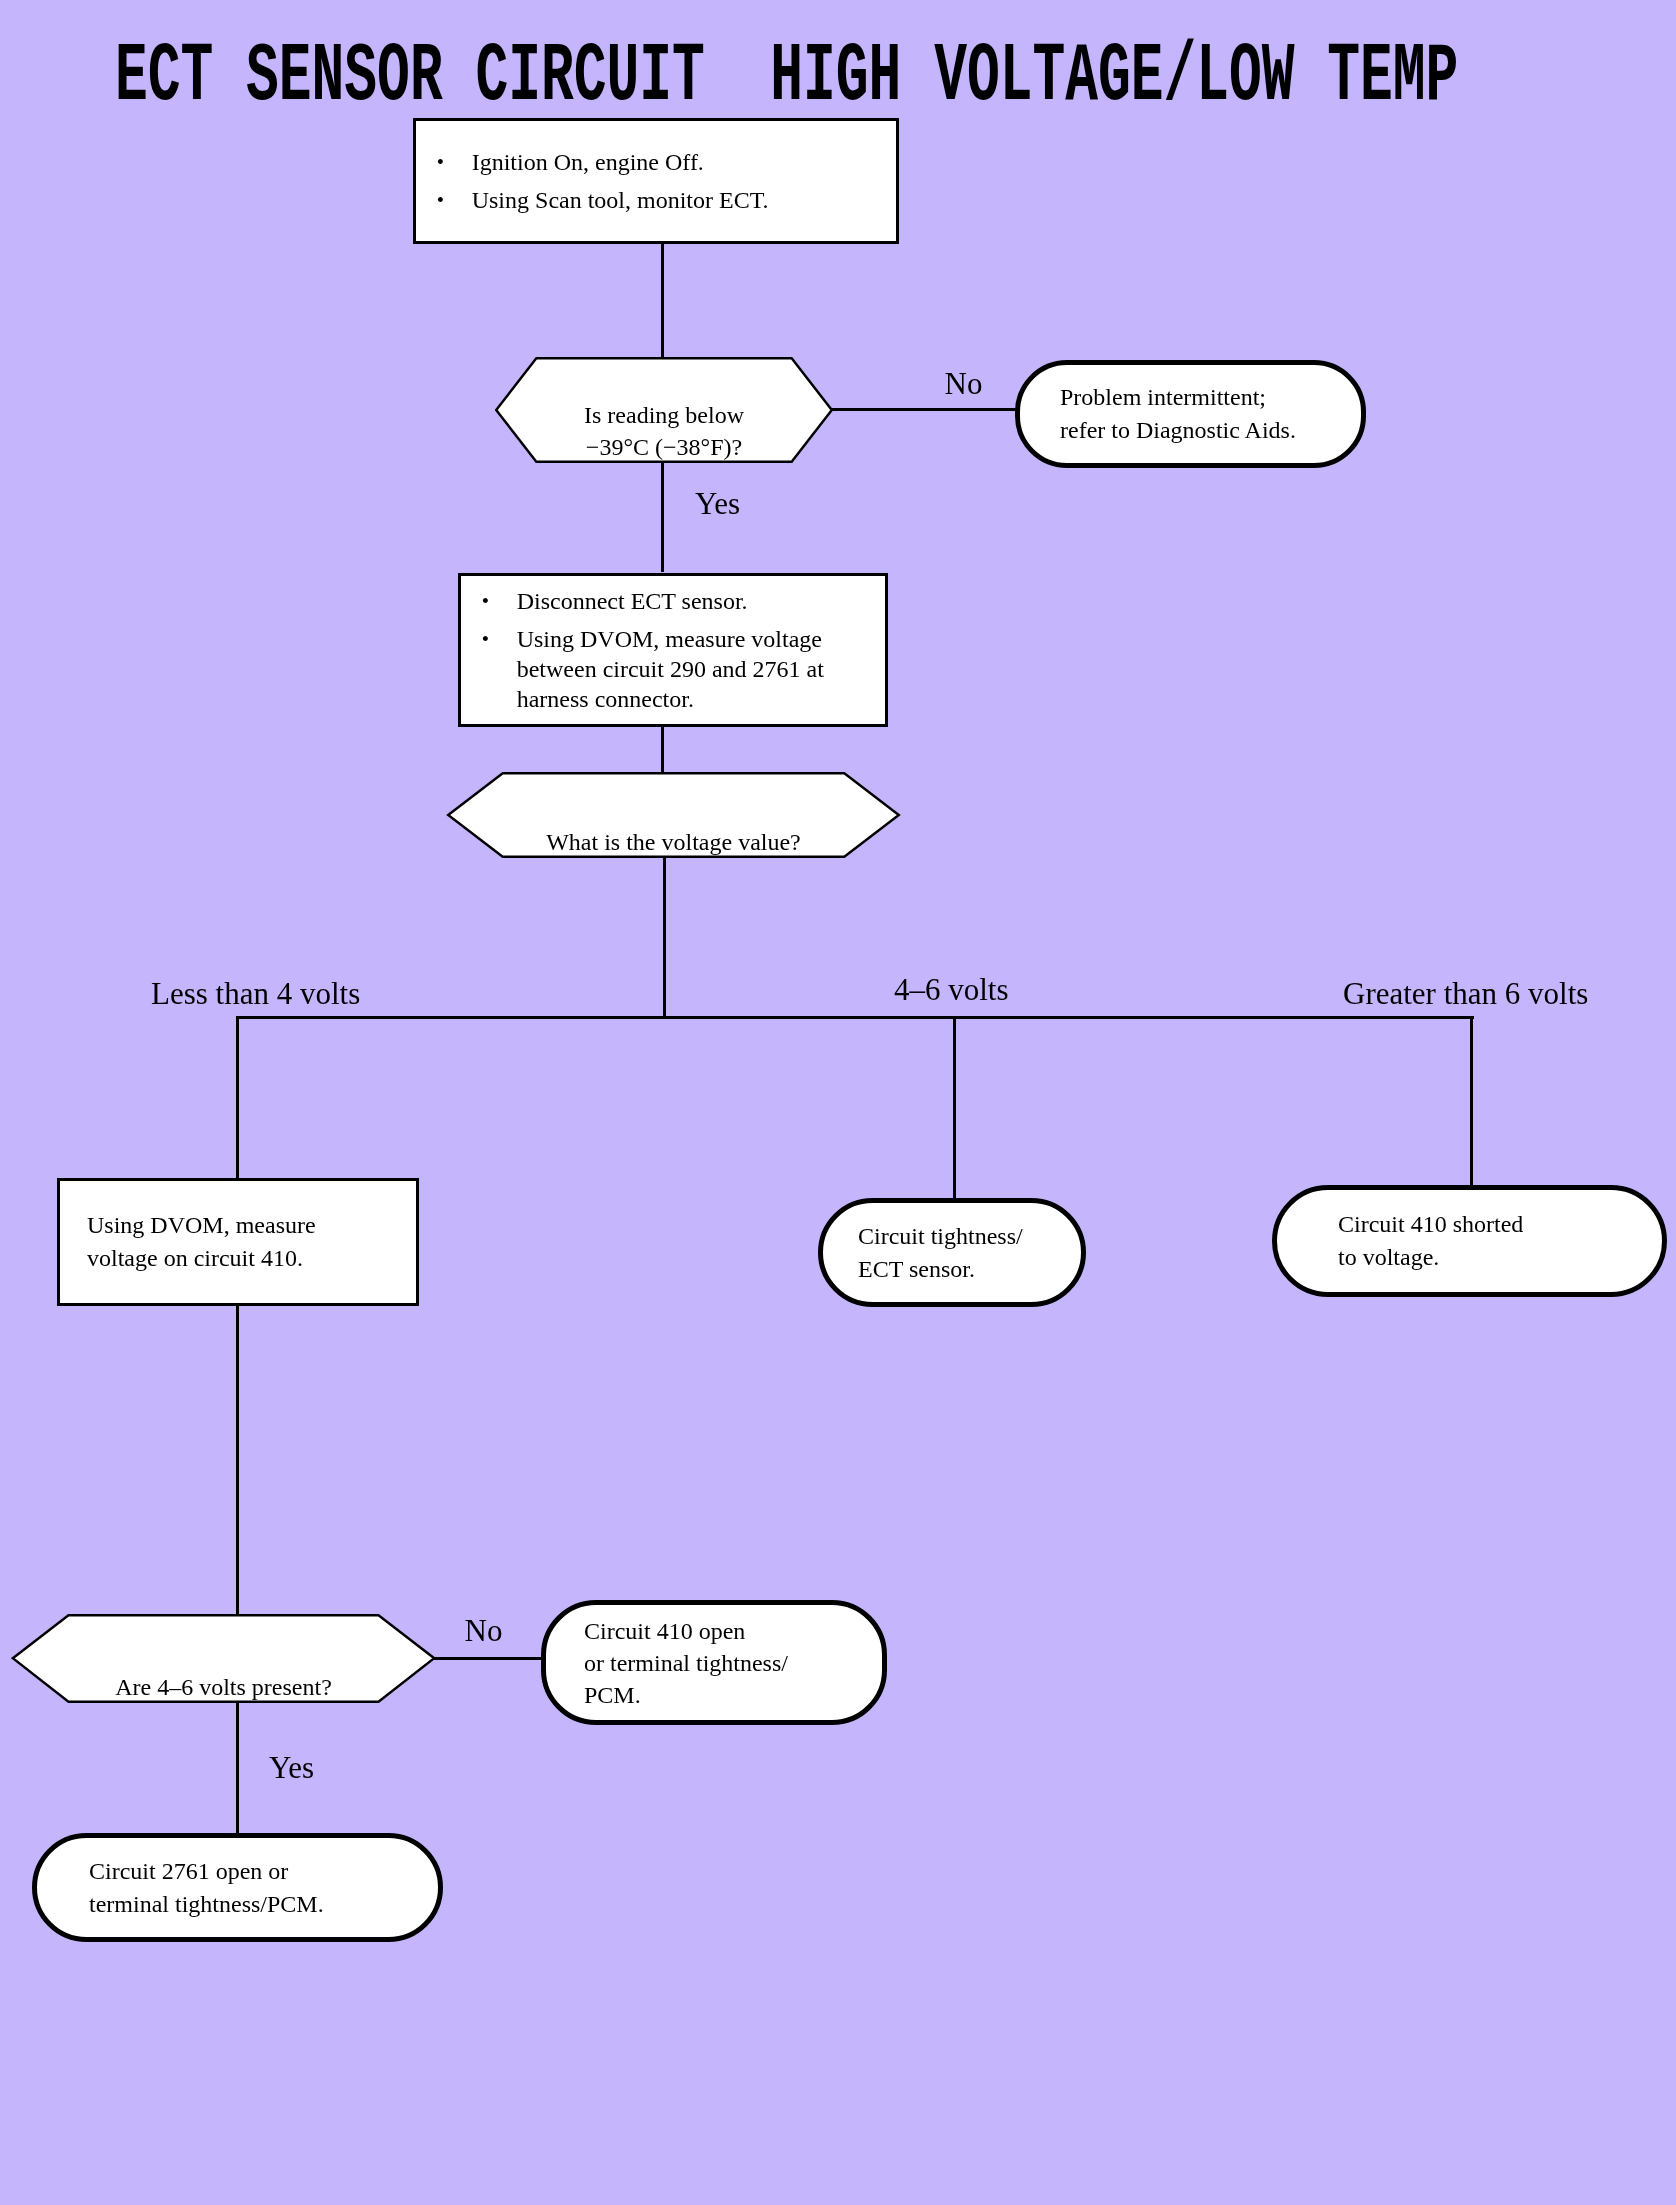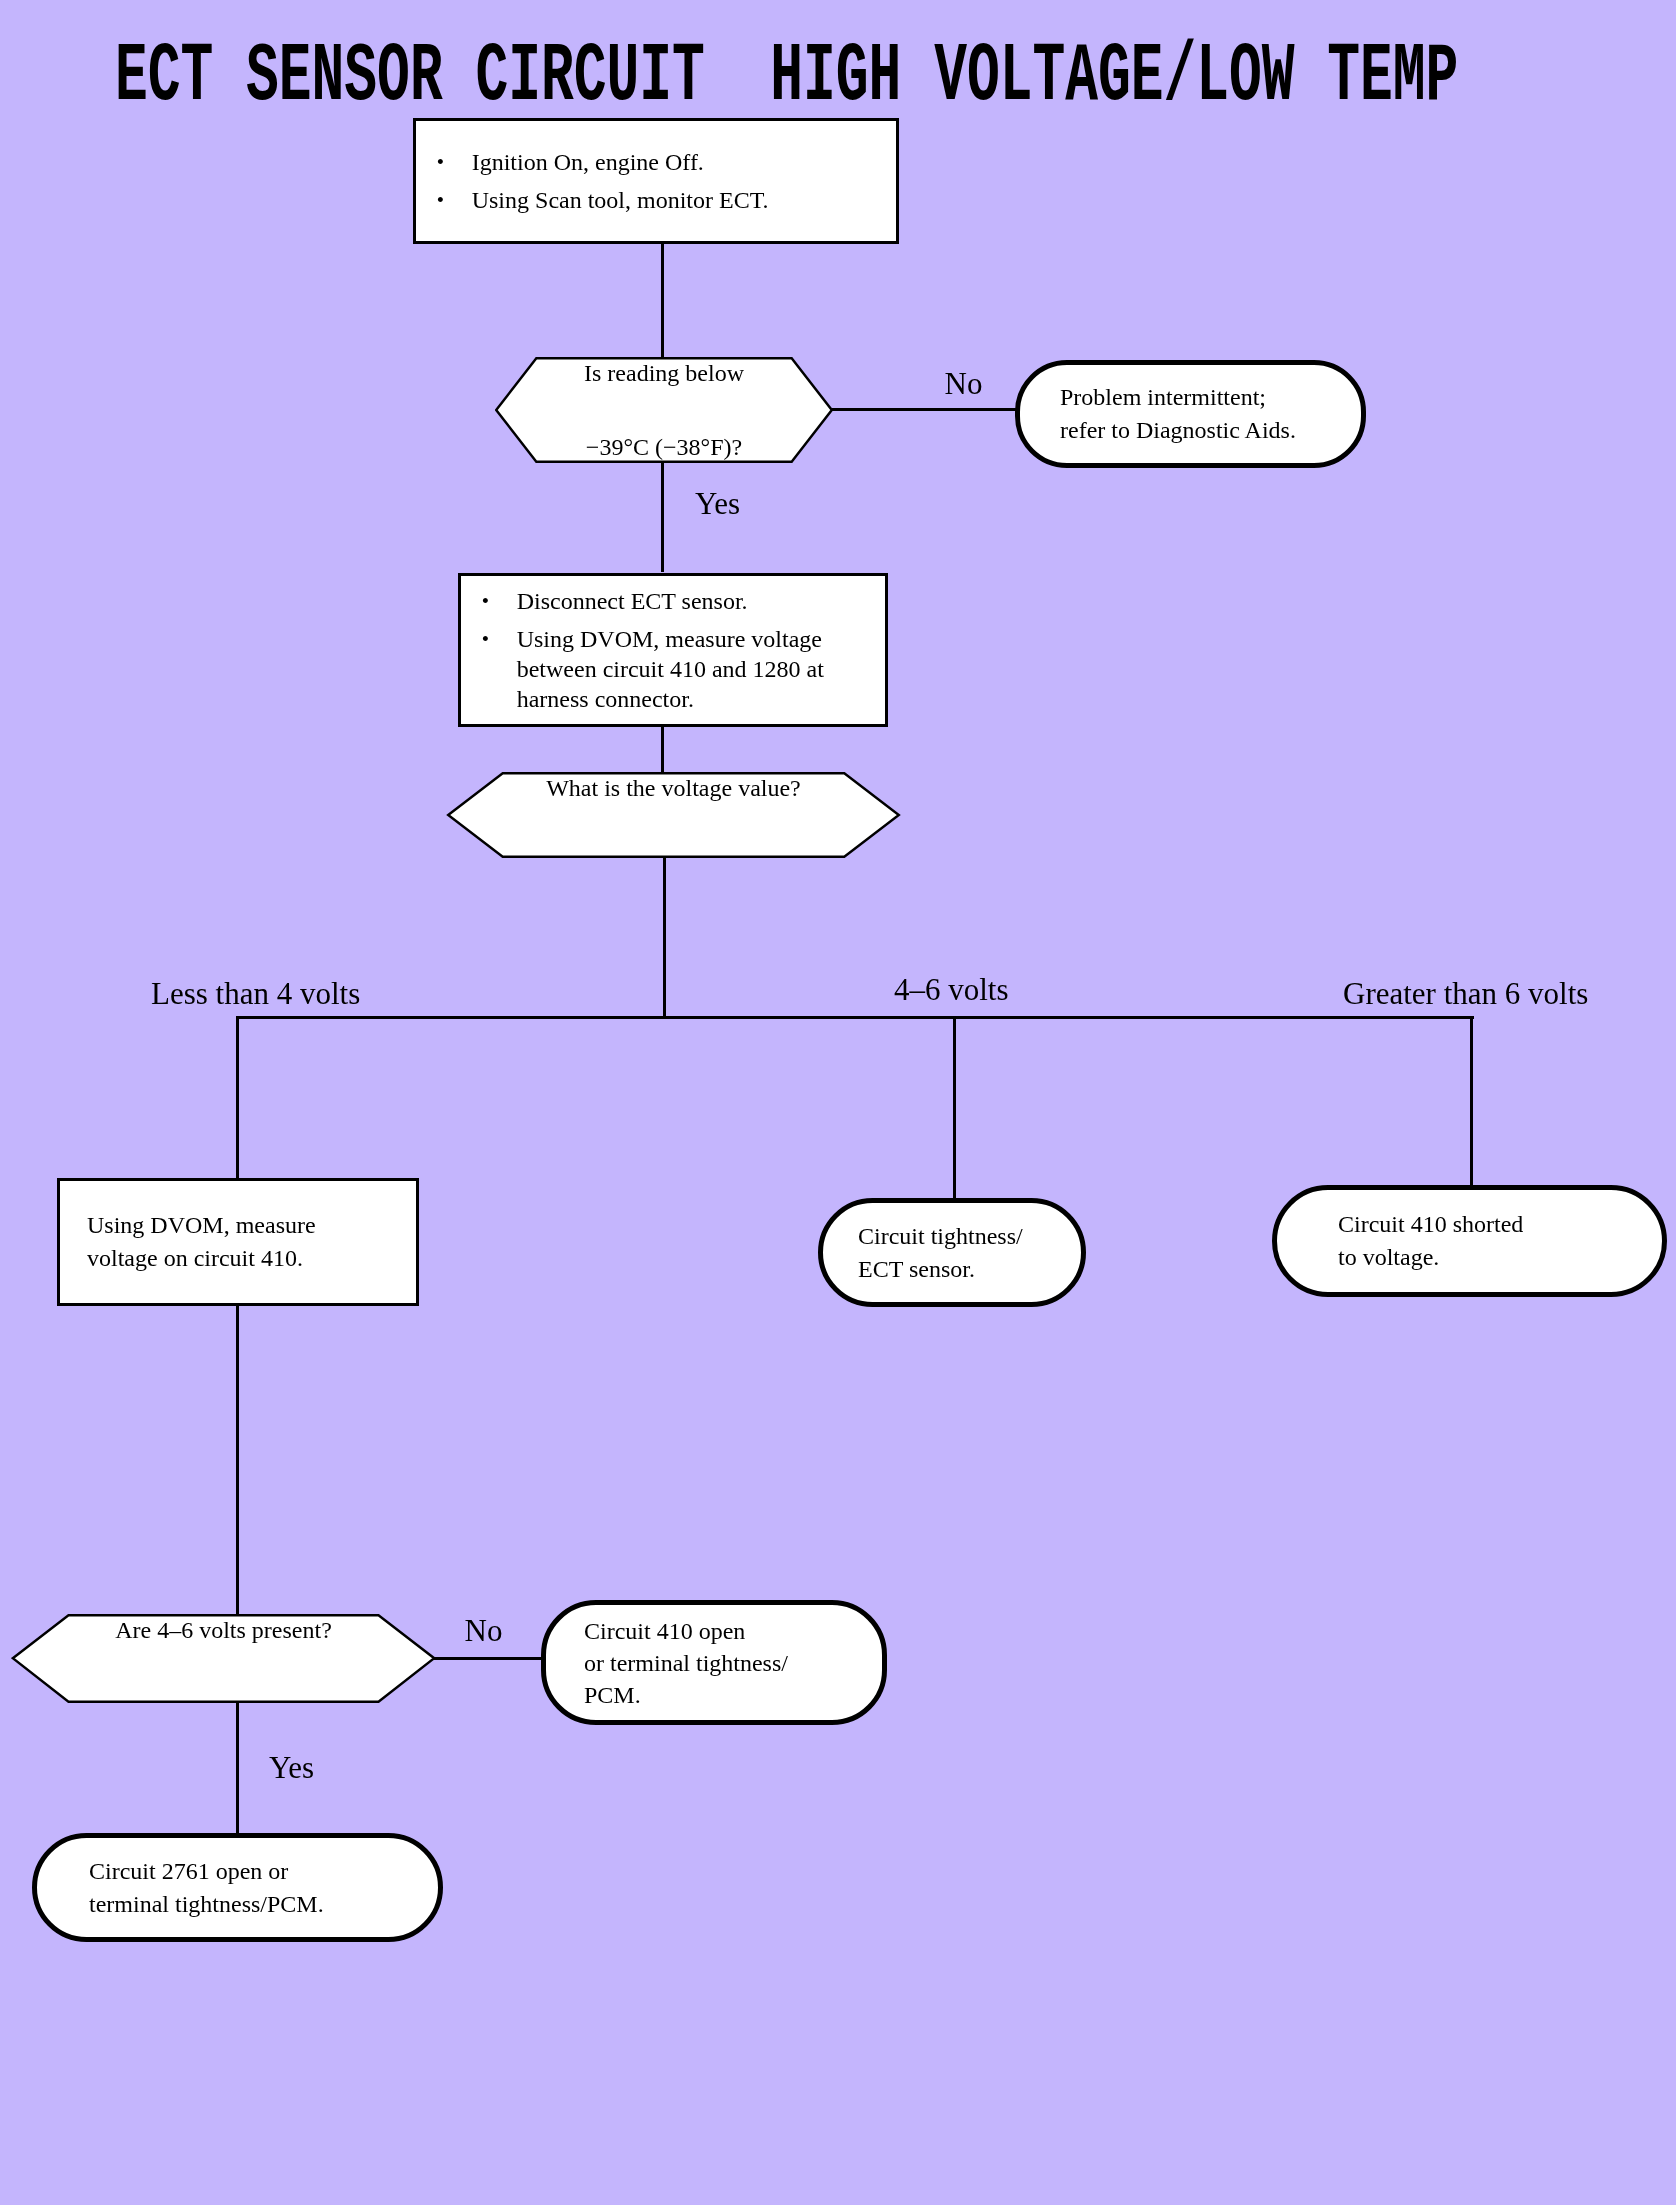--- a/index.html
+++ b/index.html
@@ -49,21 +49,21 @@
     flex-direction: column;
     justify-content: center;
     font-size: 24px;
     line-height: 33px;
   }
   .hexsvg { position: absolute; }
   .hextext {
     position: absolute;
     display: flex;
     flex-direction: column;
-    justify-content: space-between;
+    justify-content: flex-end;
     align-items: center;
     text-align: center;
     font-size: 24px;
     line-height: 32px;
   }
   .lbl { position: absolute; font-size: 31px; line-height: 28px; white-space: nowrap; }
   .lbl.center { text-align: center; }
 </style>
 </head>
 <body>
@@ -115,21 +115,21 @@
 
   <div class="process" style="left:458px;top:573px;width:430px;height:154px;">
     <div class="brow">
       <span class="bul">•</span>
       <span class="btxt">Disconnect ECT sensor.</span>
     </div>
     <div class="brow">
       <span class="bul">•</span>
       <span class="btxt">
         <div>Using DVOM, measure voltage</div>
-        <div>between circuit 410 and 1280 at</div>
+        <div>between circuit 290 and 2761 at</div>
         <div>harness connector.</div>
       </span>
     </div>
   </div>
 
   <svg class="hexsvg" style="left:446px;top:772px;" width="455" height="86" viewBox="0 0 748 142">
     <polygon points="2,71 92,2 656,2 746,71 656,140 92,140" fill="#ffffff" stroke="#000000" stroke-width="4"></polygon>
   </svg>
   <div class="hextext" style="left:446px;top:772px;width:455px;height:86px;">
     <div>What is the voltage value?</div>

